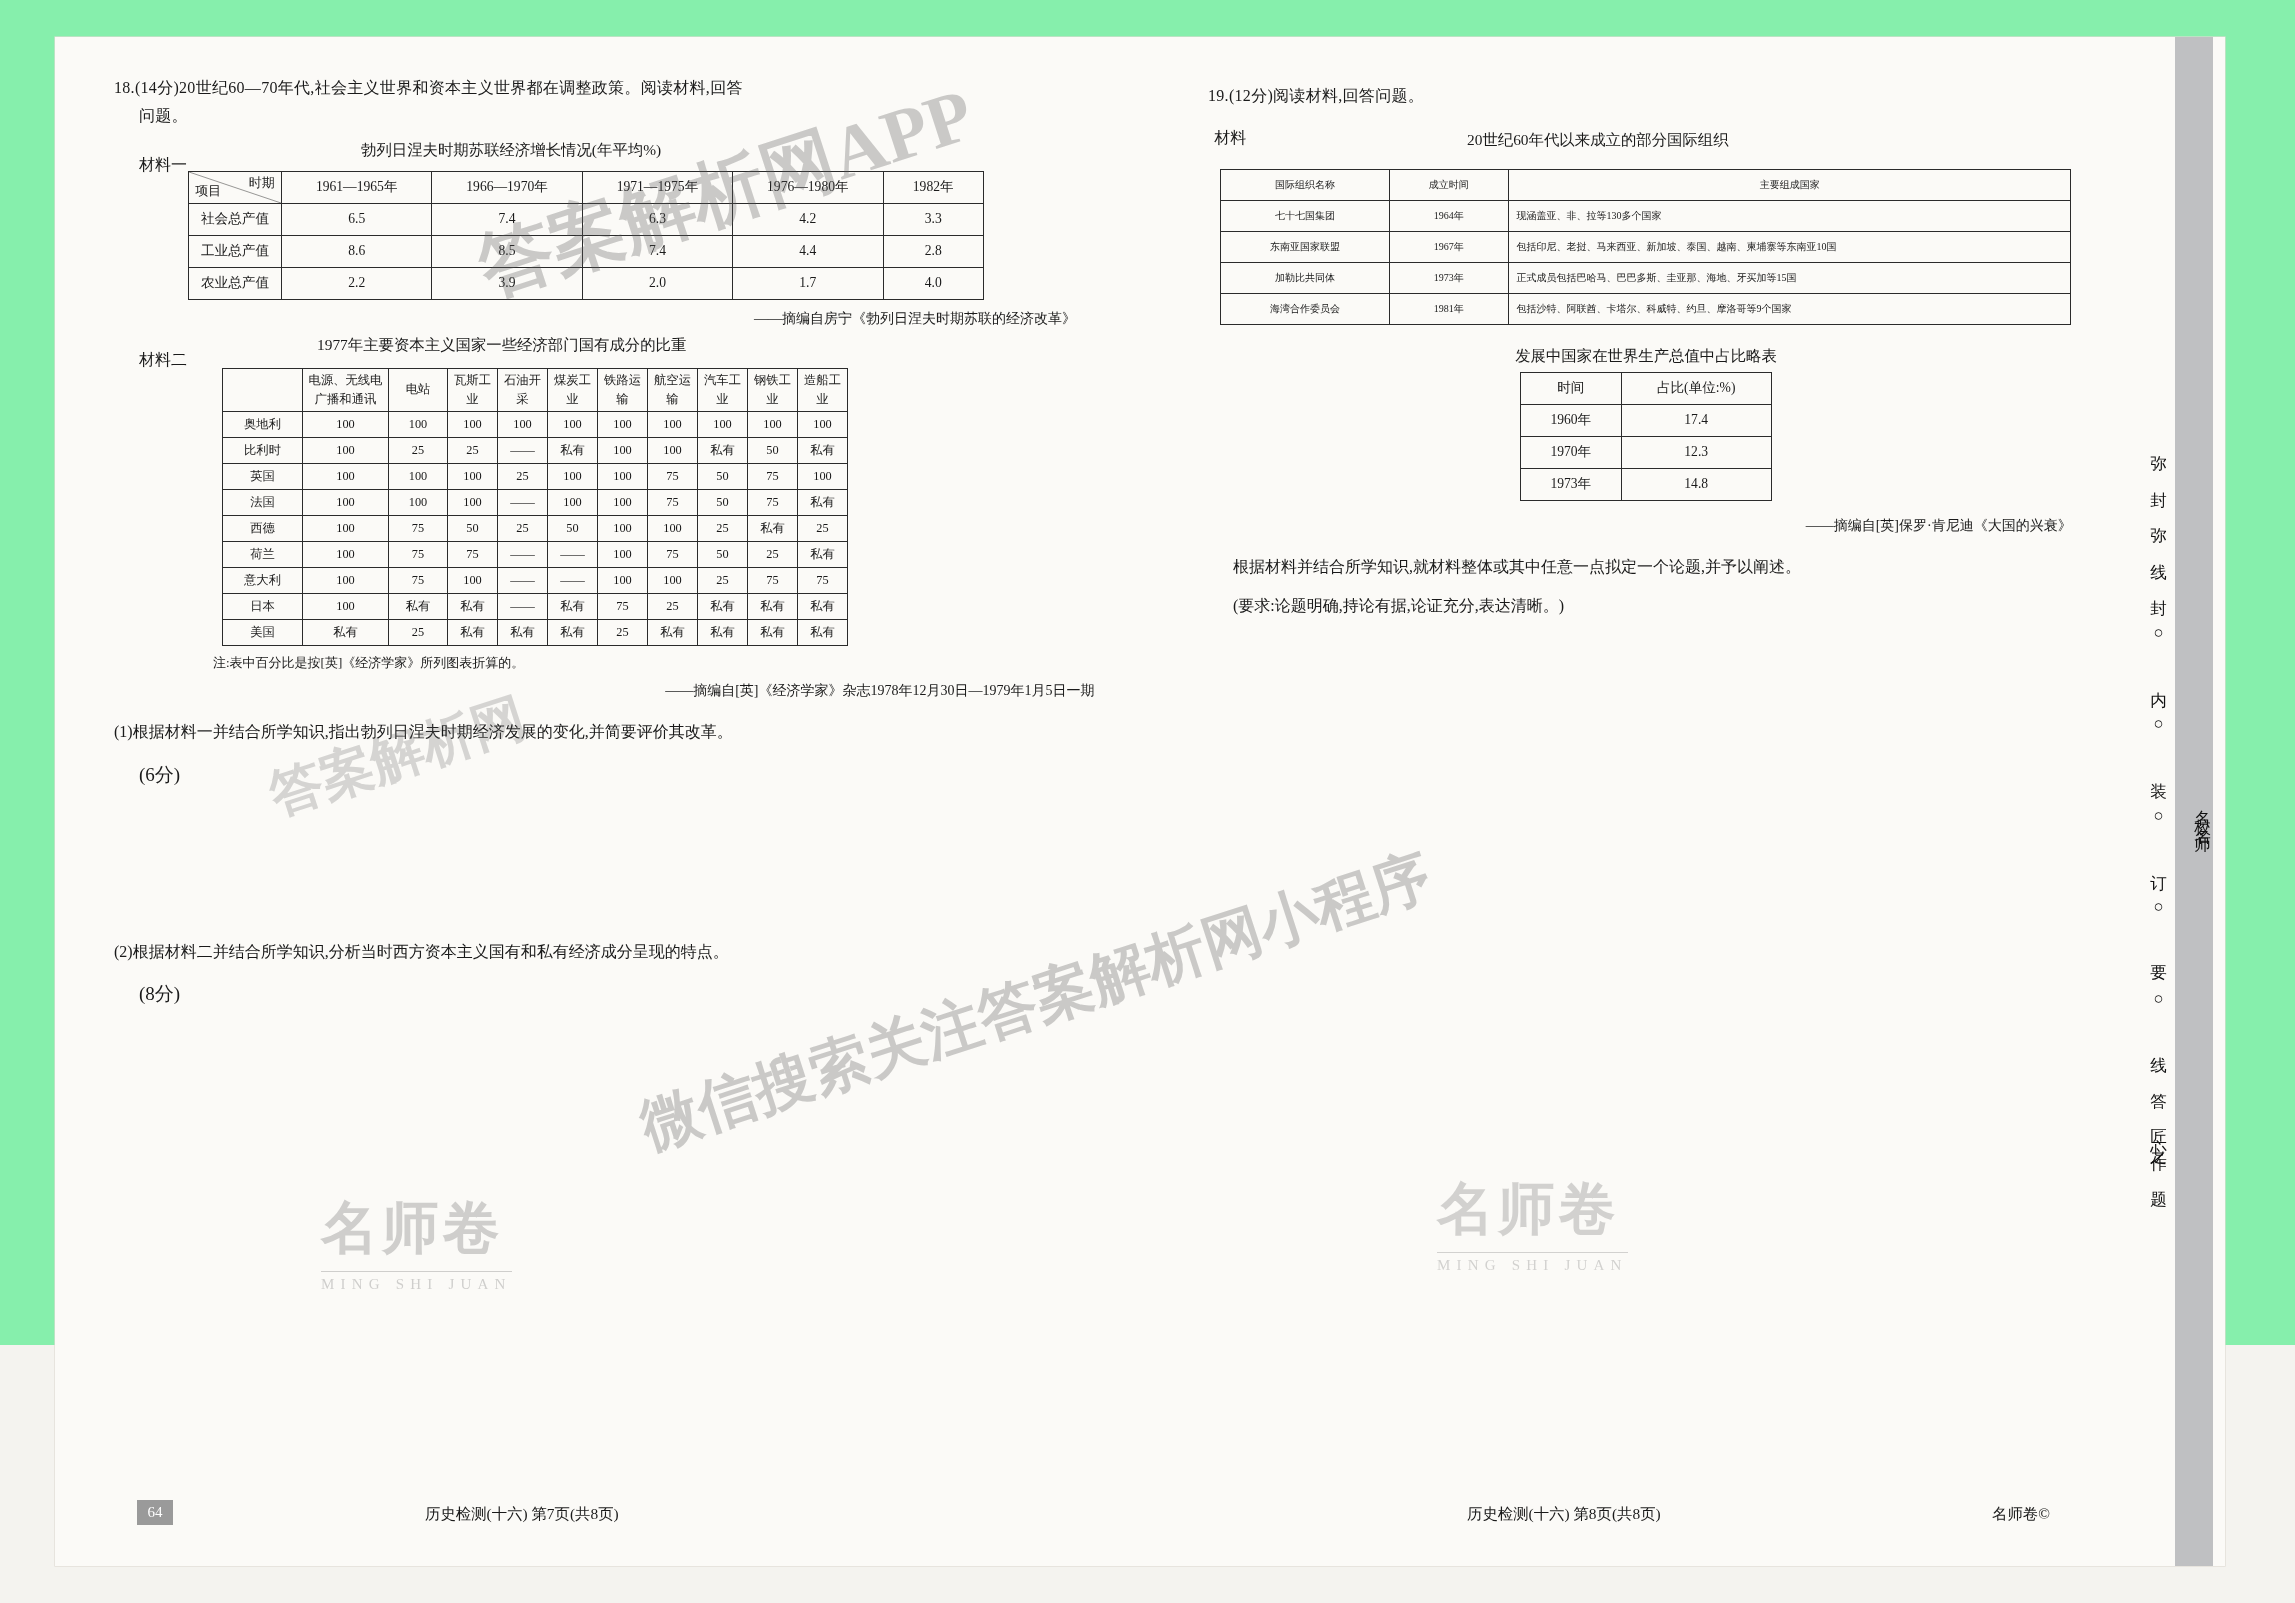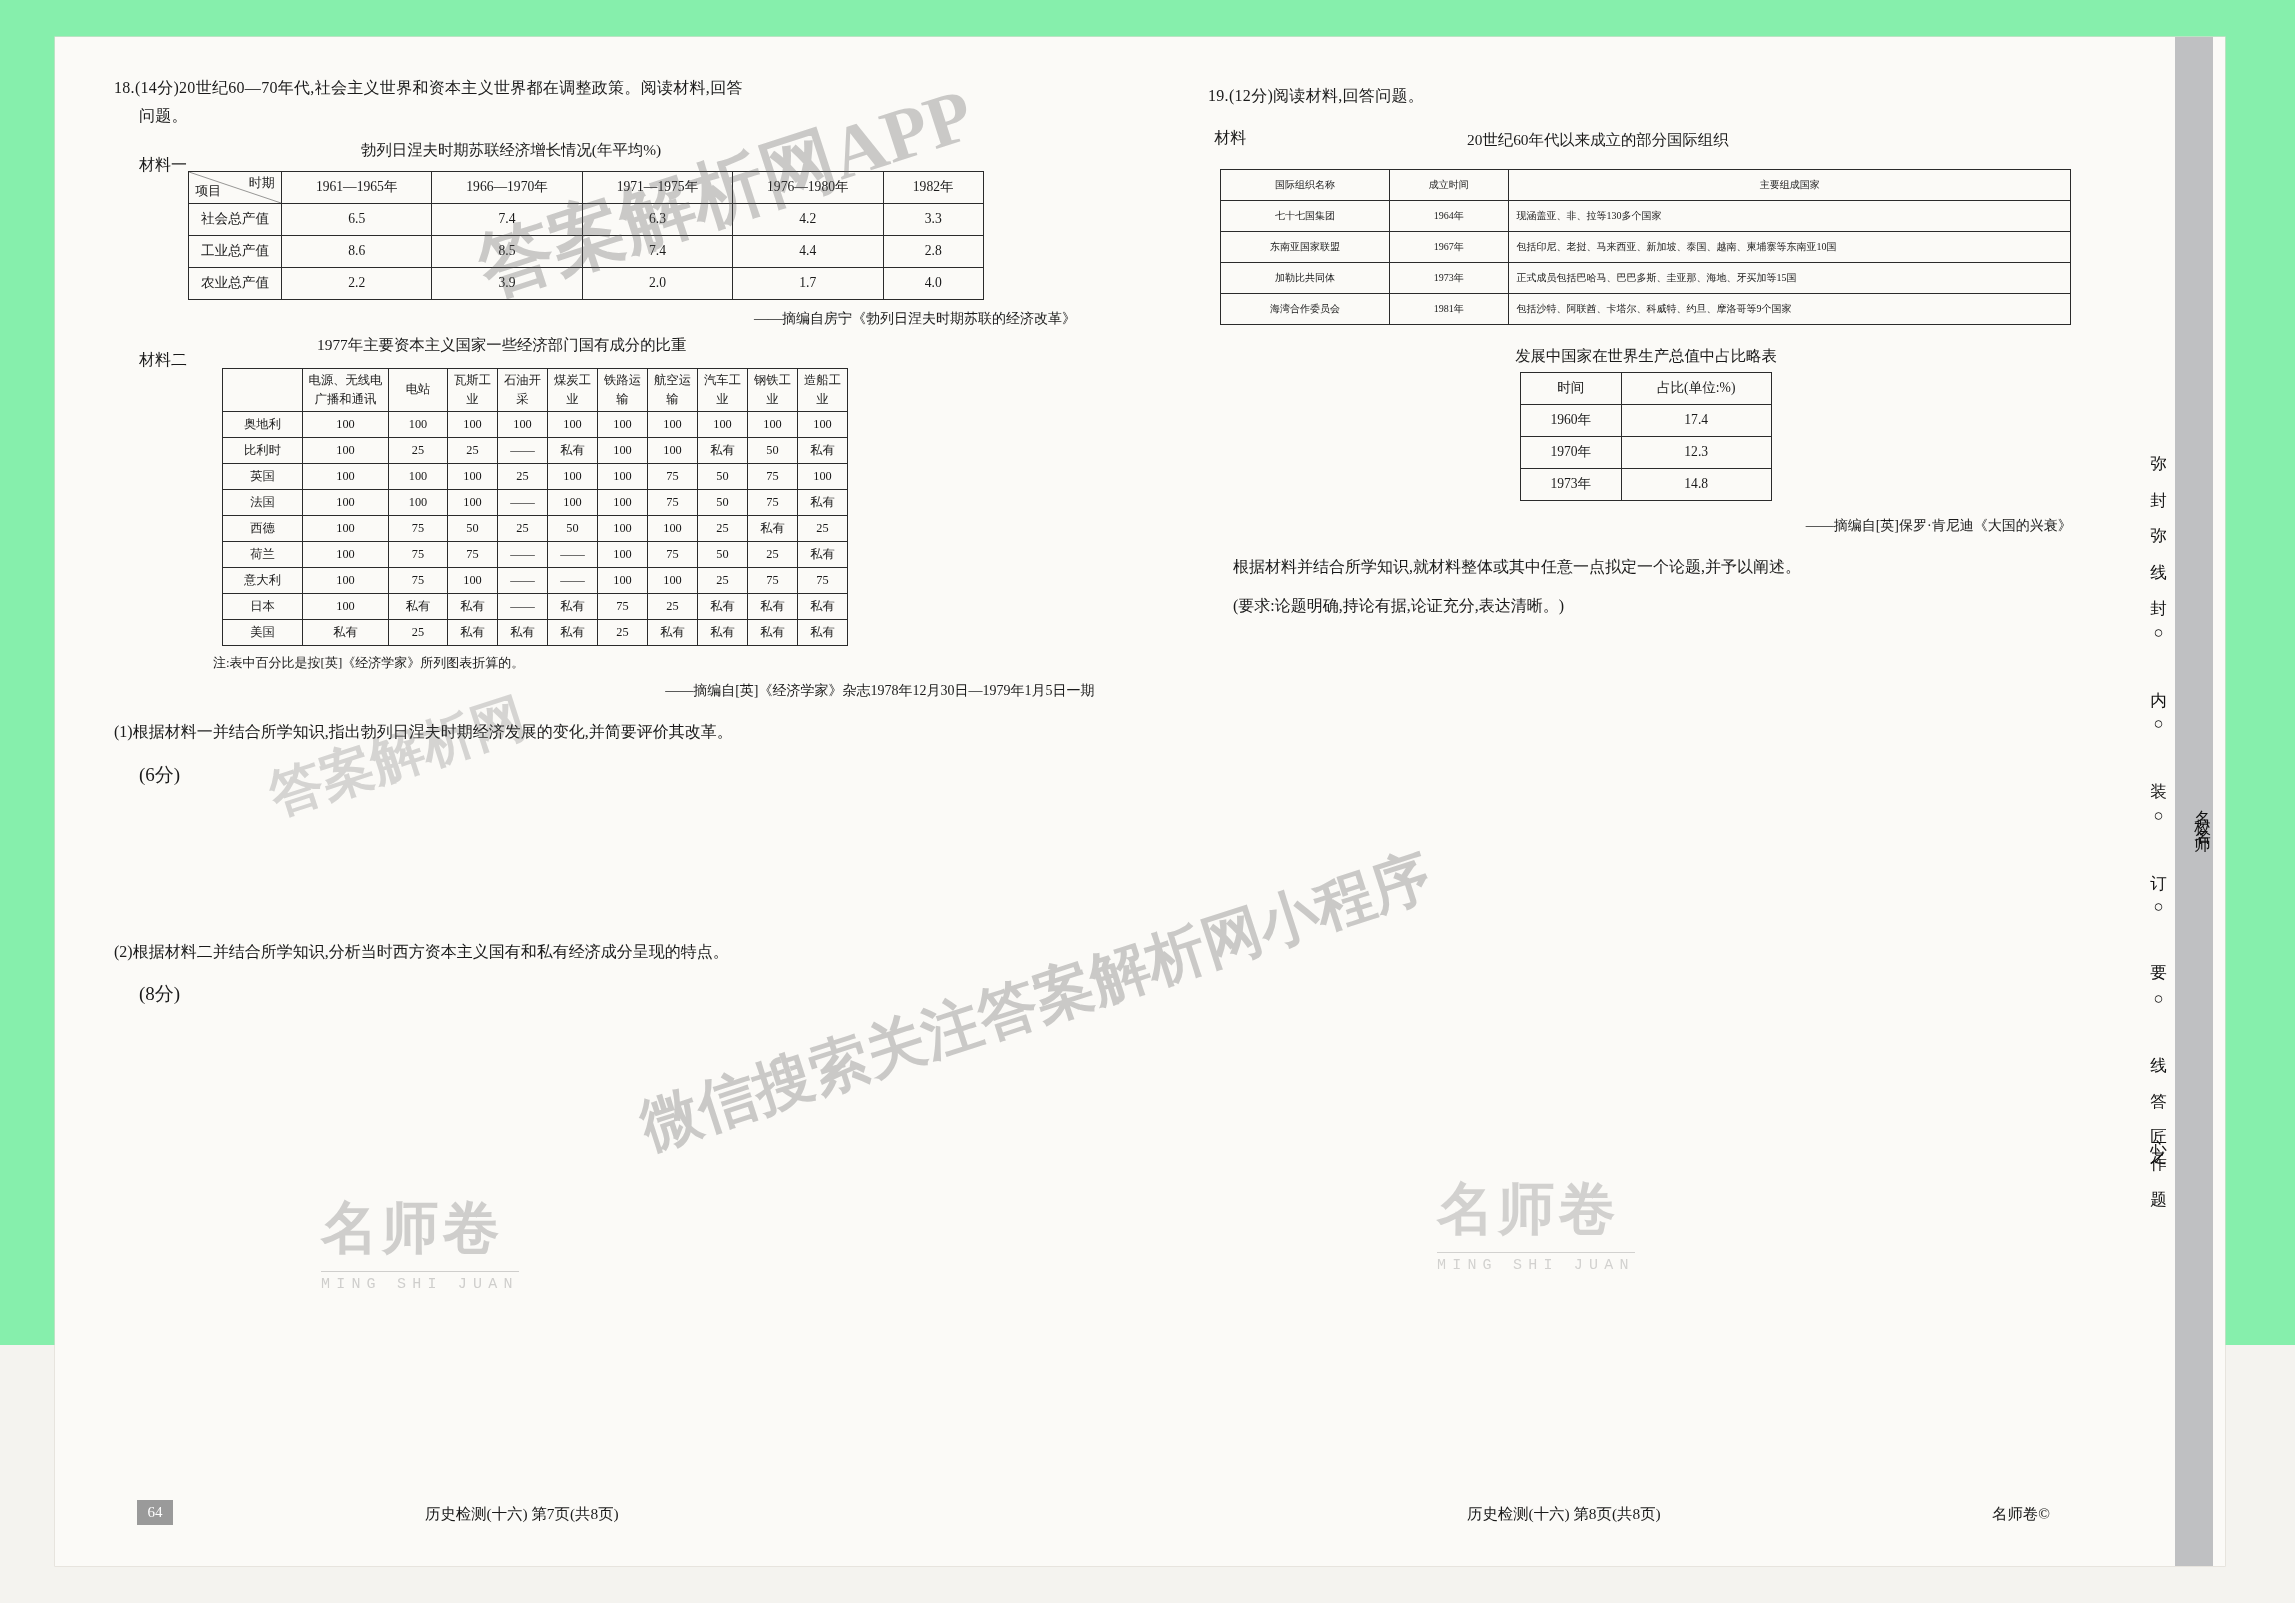--- a/index.html
+++ b/index.html
@@ -80,21 +80,21 @@
   }
 
   
   .wm{position:absolute;color:rgba(90,90,90,.30);font-weight:bold;white-space:nowrap;pointer-events:none;}
   .wm1{left:469px;top:142px;font-size:74px;transform:rotate(-18deg);}
   .wm2{left:623px;top:962px;font-size:59px;transform:rotate(-18deg);}
   .wm3{left:265px;top:721px;font-size:53px;transform:rotate(-18deg);color:rgba(90,90,90,.24);}
   .wm-logo{position:absolute;left:321px;top:1190px;opacity:.30;}
   .wm-logo2{position:absolute;left:1437px;top:1171px;opacity:.28;}
   .wm-logo .big{font-size:57px;font-weight:bold;color:#6b6b6b;letter-spacing:3.7px;}
-  .wm-logo .sub{font-size:15px;color:#6b6b6b;letter-spacing:6.2px;text-align:left;margin-top:3.7px;font-family:Liberation Mono, monospace;}
+  .wm-logo .sub{font-size:15px;color:#6b6b6b;letter-spacing:6.2px;text-align:left;margin-top:3.7px;}
   .wm-logo .rule{height:1.8px;background:#6b6b6b;margin:3.7px 0;}
 </style>
 </head>
 <body>
 
 <div class="page">
   <div class="paper-edge"></div>
 
   <div class="col-left">
 

